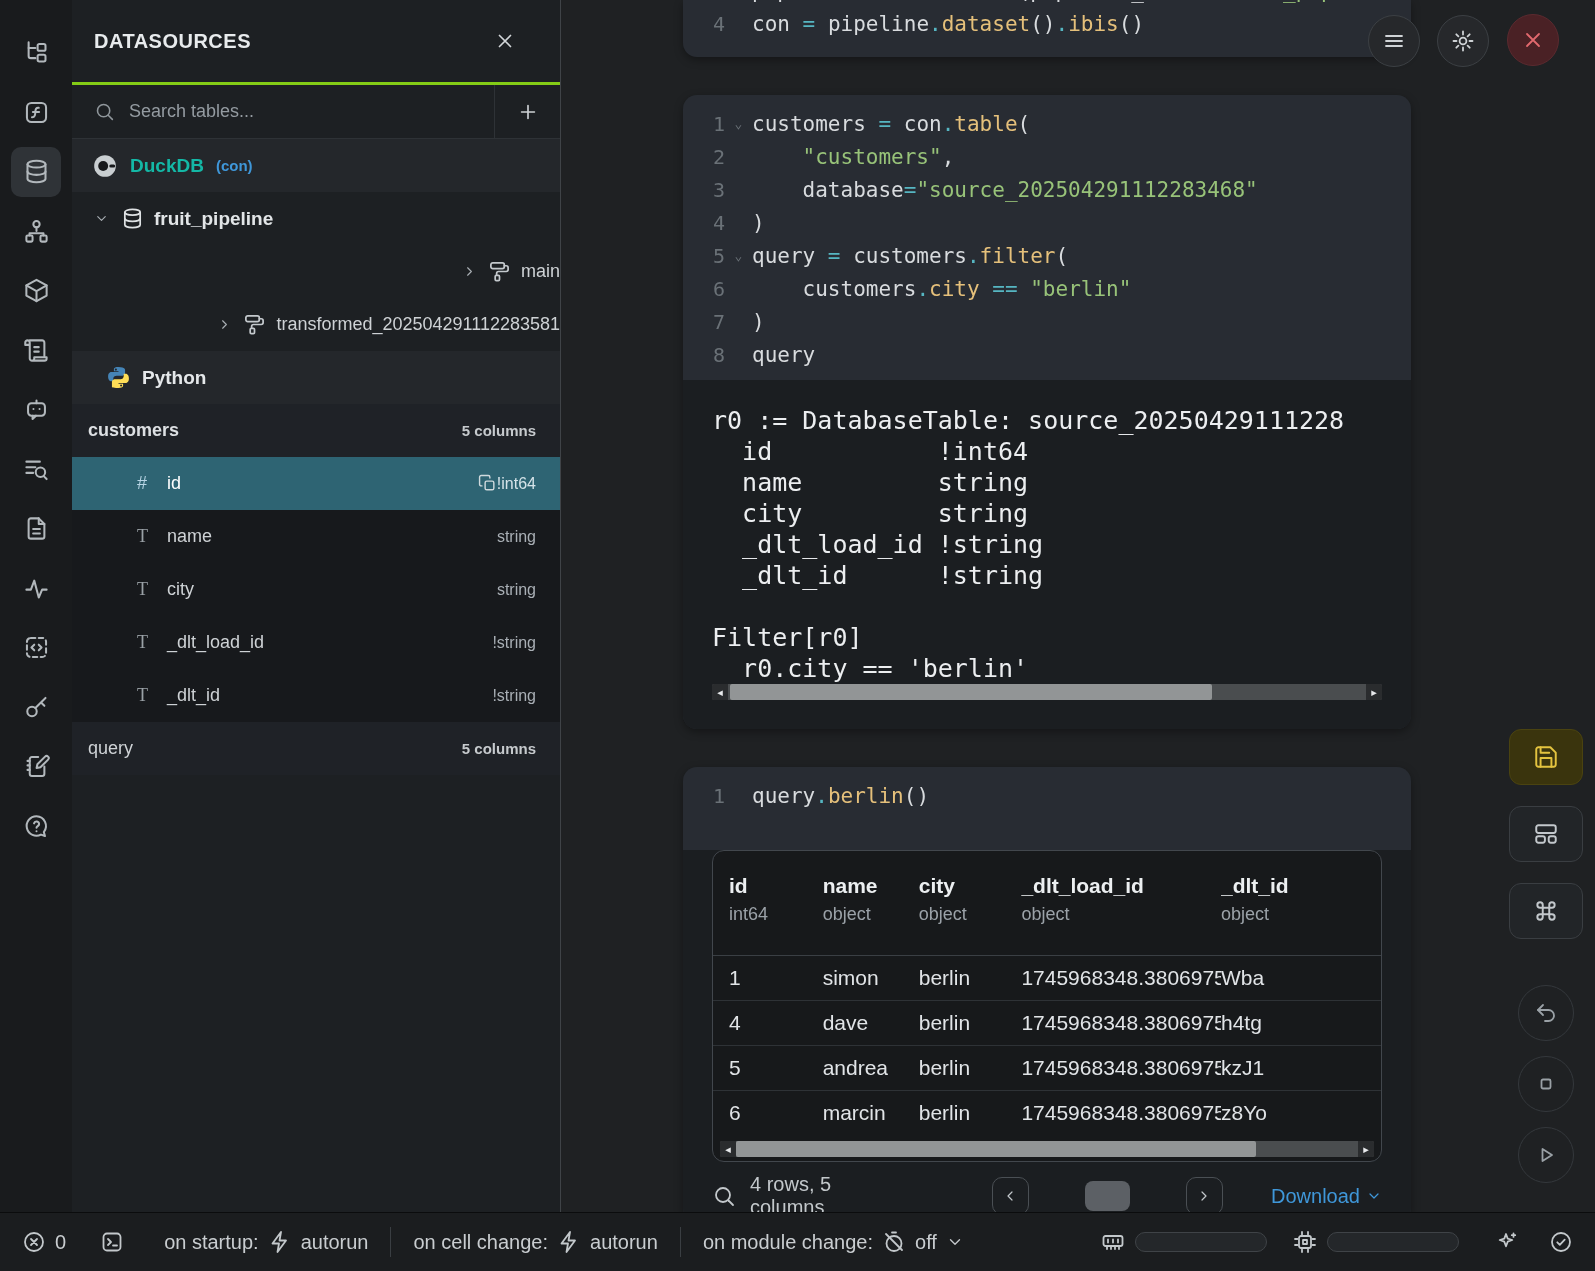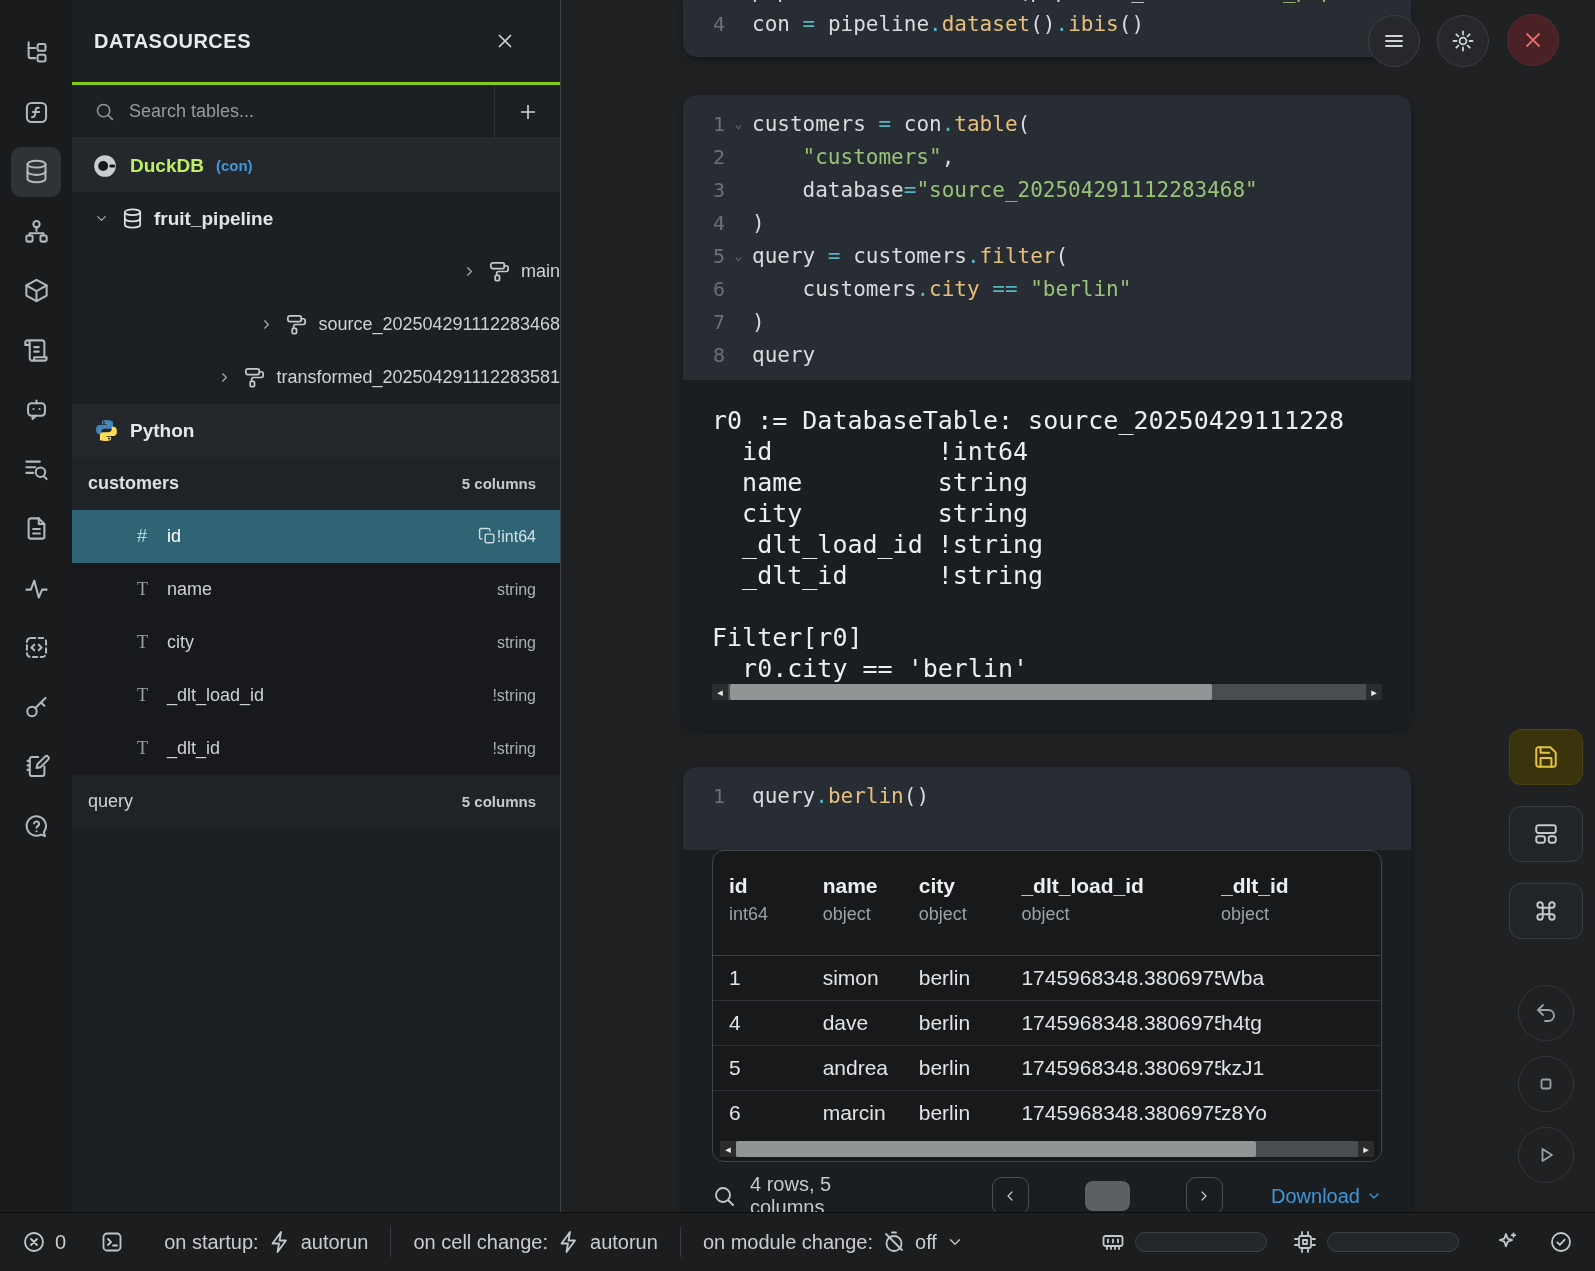--- a/index.html
+++ b/index.html
@@ -25,30 +25,30 @@
   .panel-close{width:22px;height:22px;color:#d2d6d9;}
   .search-row{height:53px;display:flex;align-items:center;border-bottom:1px solid #2e3236;}
   .search-ic{width:21px;height:21px;color:#8f969b;margin-left:22px;flex:none;}
   .search-ph{flex:1;margin-left:14px;font-size:18px;color:#949ba1;}
   .plus-btn{width:66px;height:100%;border-left:1px solid #2e3236;display:flex;align-items:center;justify-content:center;color:#ced2d5;box-sizing:border-box;}
   .plus-btn .ic{width:22px;height:22px;}
 
   .prow{height:53px;display:flex;align-items:center;font-size:18px;color:#d3d7da;}
   .row-conn{background:#24272b;padding-left:20px;}
   .duck-ic{width:26px;height:26px;margin-right:12px;flex:none;}
-  .conn-name{font-weight:bold;font-size:19px;color:#bef264;}
+  .conn-name{font-weight:bold;font-size:19px;color:#14b8a6;}
   .conn-badge{font-weight:bold;font-size:15px;color:#3f97d9;margin-left:12px;}
   .tree-db{padding-left:22px;}
   .chev{width:15px;height:15px;color:#a9afb4;flex:none;}
   .db-ic{width:23px;height:23px;margin:0 10px 0 12px;color:#dfe2e4;flex:none;}
   .db-label{font-weight:bold;font-size:19px;color:#e2e5e7;}
   .tree-child{padding-left:42px;justify-content:flex-end;}
   .schic{width:23px;height:23px;margin:0 10px 0 11px;color:#c4c9cd;flex:none;}
   .tree-label{font-size:18px;color:#ced2d5;}
-  .row-engine{background:#24272b;padding-left:22px;}
+  .row-engine{background:#24272b;padding-left:34px;}
   .py-ic{width:25px;height:25px;margin-right:11px;flex:none;}
   .engine-label{font-weight:bold;font-size:19px;color:#e5e8ea;}
   .row-table{background:#1f2227;padding:0 24px 0 16px;}
   .tbl-name{font-weight:bold;font-size:18px;color:#dde0e3;}
   .tbl-name.thin{font-weight:normal;color:#cfd3d6;}
   .tbl-meta{margin-left:auto;font-weight:bold;font-size:15px;color:#c6cacd;}
   .col-row{background:#17191c;padding:0 24px 0 65px;}
   .col-glyph{width:22px;font-size:18px;color:#9aa1a6;font-family:"Liberation Serif",serif;flex:none;}
   .col-glyph.num{color:#8fbcd8;font-family:"Liberation Sans",sans-serif;}
   .col-name{margin-left:8px;font-size:18px;color:#ced2d5;}
@@ -338,35 +338,20 @@
             <path d="M9 6l6 6-6 6"></path>
           </svg>
         </span>
         <span class="ic schic">
           <svg viewBox="0 0 24 24">
             <rect x="3" y="3" width="14" height="6" rx="2"></rect>
             <path d="M17 6h2a2 2 0 0 1 2 2v2a2 2 0 0 1-2 2h-8a2 2 0 0 0-2 2v1"></path>
             <rect x="7.5" y="16" width="4.5" height="5.5" rx="1.2"></rect>
           </svg>
         </span>
-        <span class="tree-label">source_202504291112283468</span>
-      </div>
-      <div class="prow tree-child">
-        <span class="ic chev">
-          <svg viewBox="0 0 24 24">
-            <path d="M9 6l6 6-6 6"></path>
-          </svg>
-        </span>
-        <span class="ic schic">
-          <svg viewBox="0 0 24 24">
-            <rect x="3" y="3" width="14" height="6" rx="2"></rect>
-            <path d="M17 6h2a2 2 0 0 1 2 2v2a2 2 0 0 1-2 2h-8a2 2 0 0 0-2 2v1"></path>
-            <rect x="7.5" y="16" width="4.5" height="5.5" rx="1.2"></rect>
-          </svg>
-        </span>
         <span class="tree-label">transformed_202504291112283581</span>
       </div>
     </div>
 
   <div class="prow row-engine">
     <span class="ic py-ic">
         <svg viewBox="0 0 24 24">
           <path fill="#4584b6" stroke="none" d="M11.9 2c-4.6 0-4.3 2-4.3 2v2.1h4.4v.6H5.6S2 6.3 2 11s3.1 4.6 3.1 4.6h1.9v-2.2s-.1-3.1 3.1-3.1h5.2s3 .1 3-2.9V4.9S18.8 2 11.9 2zM9.5 3.4a1 1 0 1 1 0 2 1 1 0 0 1 0-2z"></path>
           <path fill="#ffde57" stroke="none" d="M12.1 22c4.6 0 4.3-2 4.3-2v-2.1H12v-.6h6.4s3.6.4 3.6-4.3-3.1-4.6-3.1-4.6H17v2.2s.1 3.1-3.1 3.1H8.7s-3-.1-3 2.9v4.5S5.2 22 12.1 22zm2.4-1.4a1 1 0 1 1 0-2 1 1 0 0 1 0 2z"></path>
         </svg>

